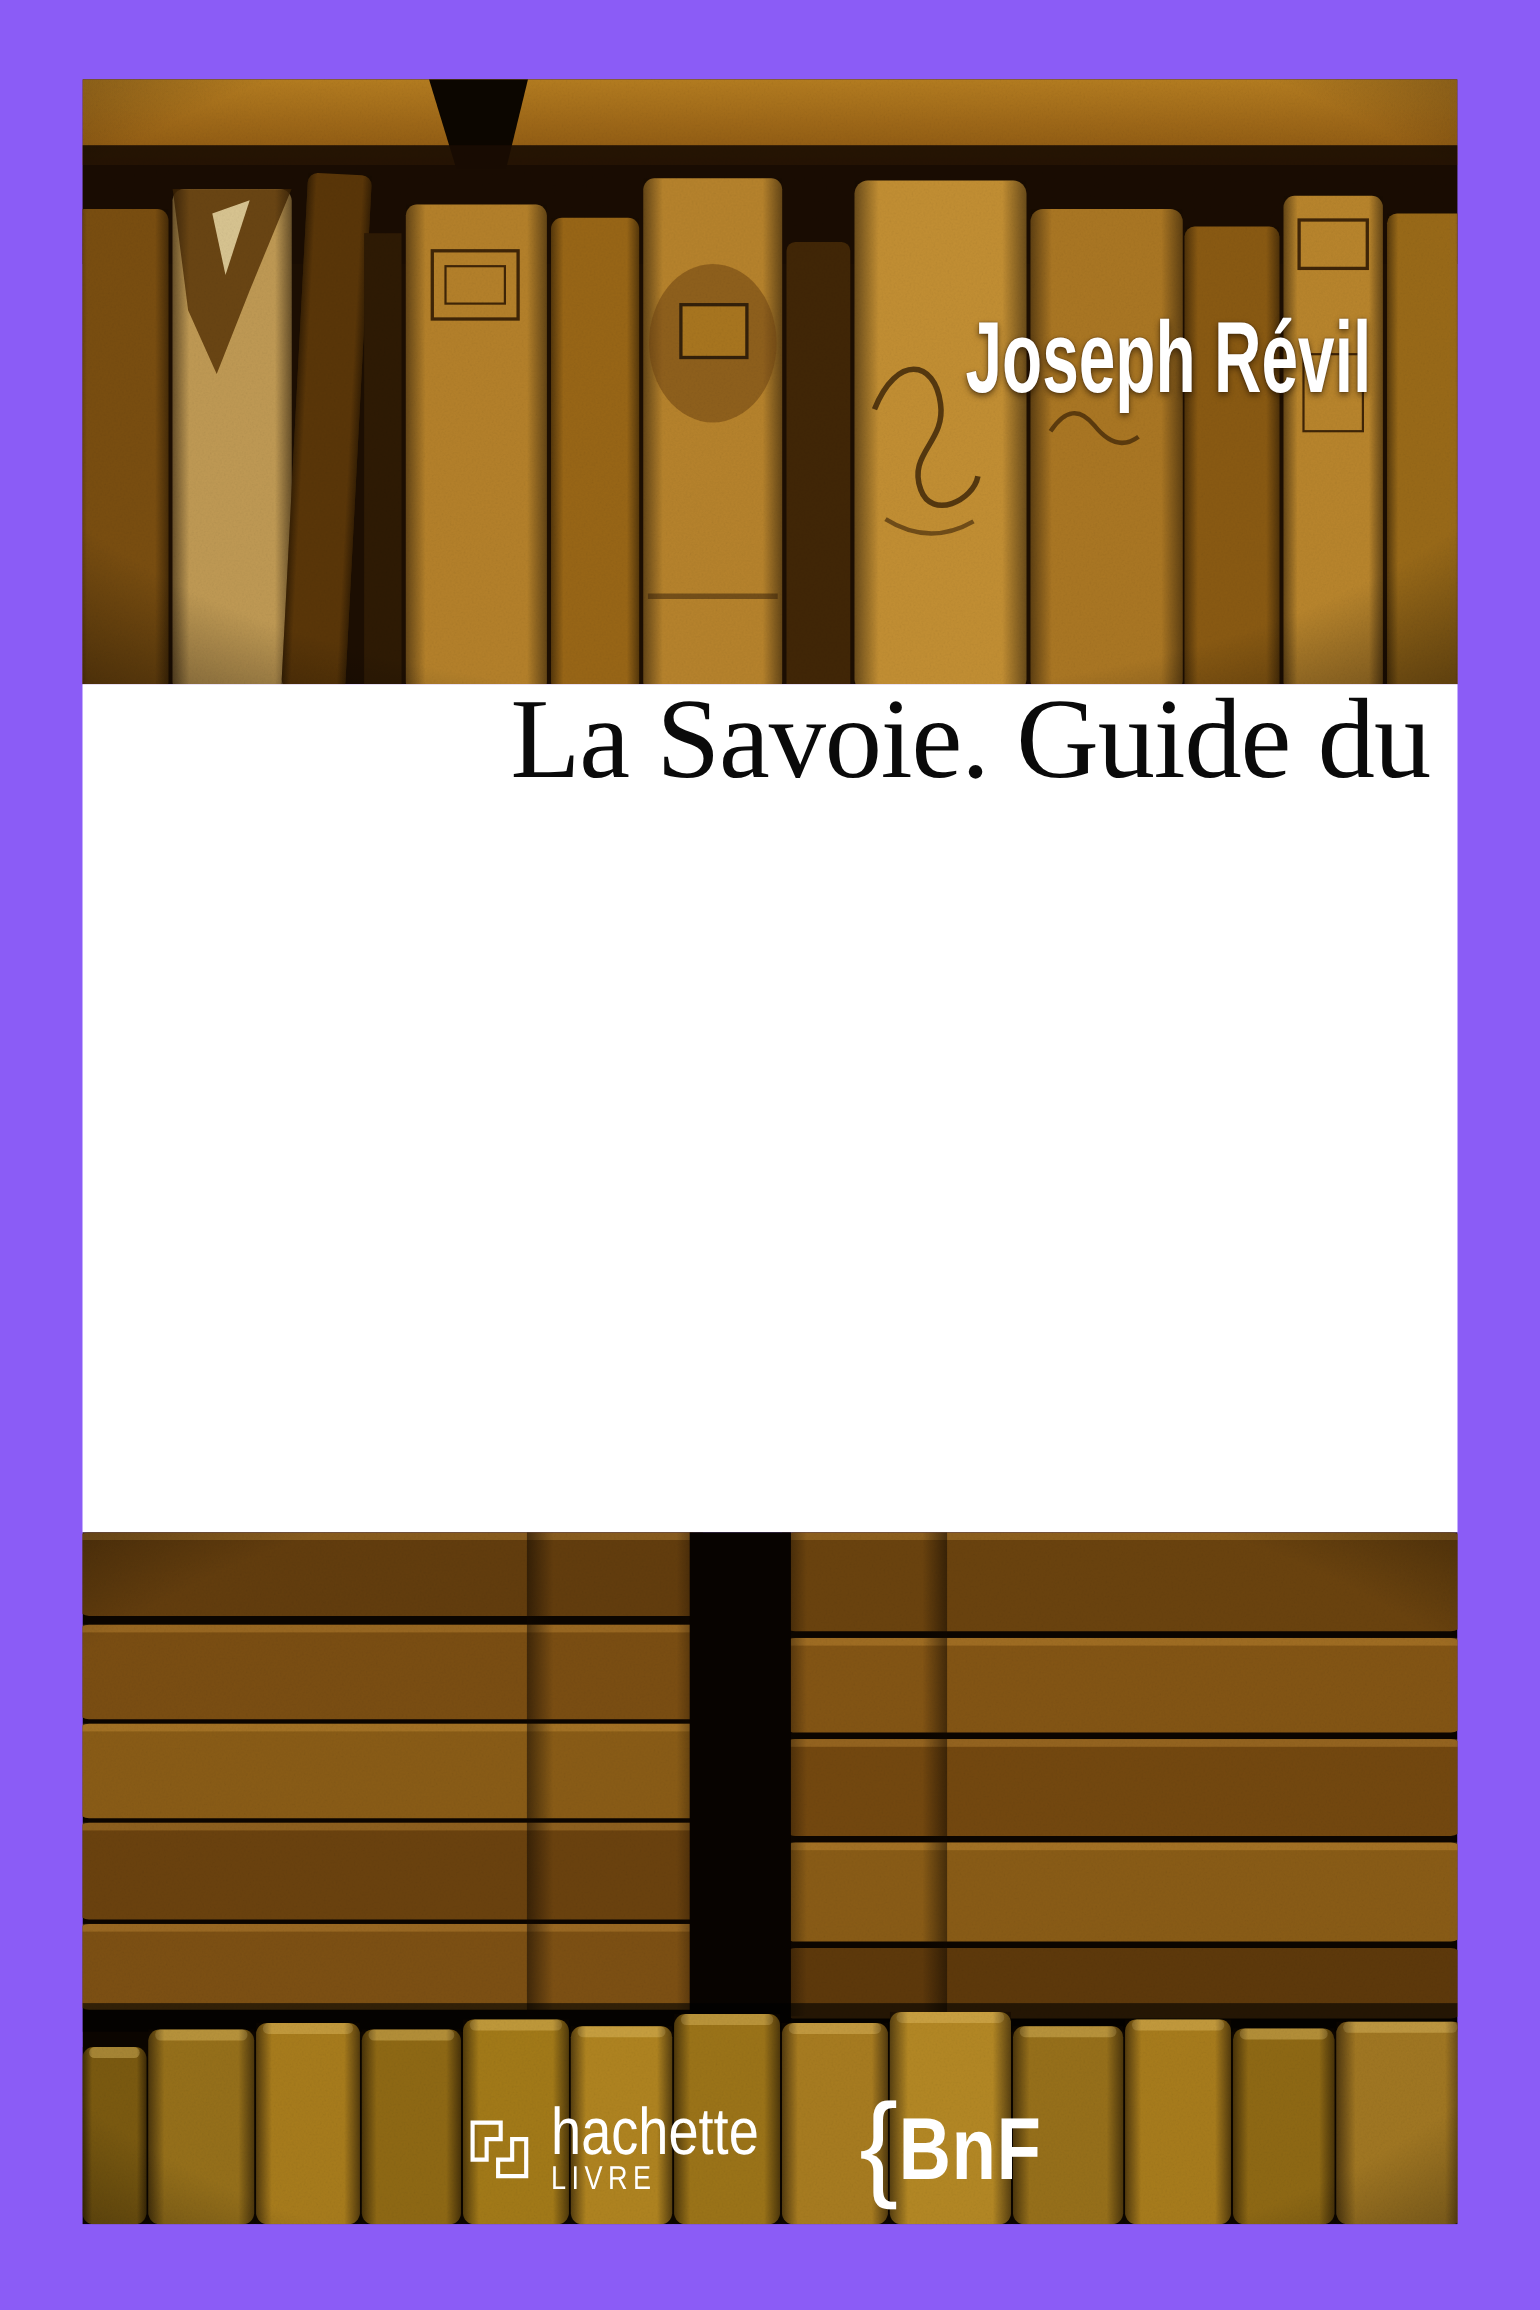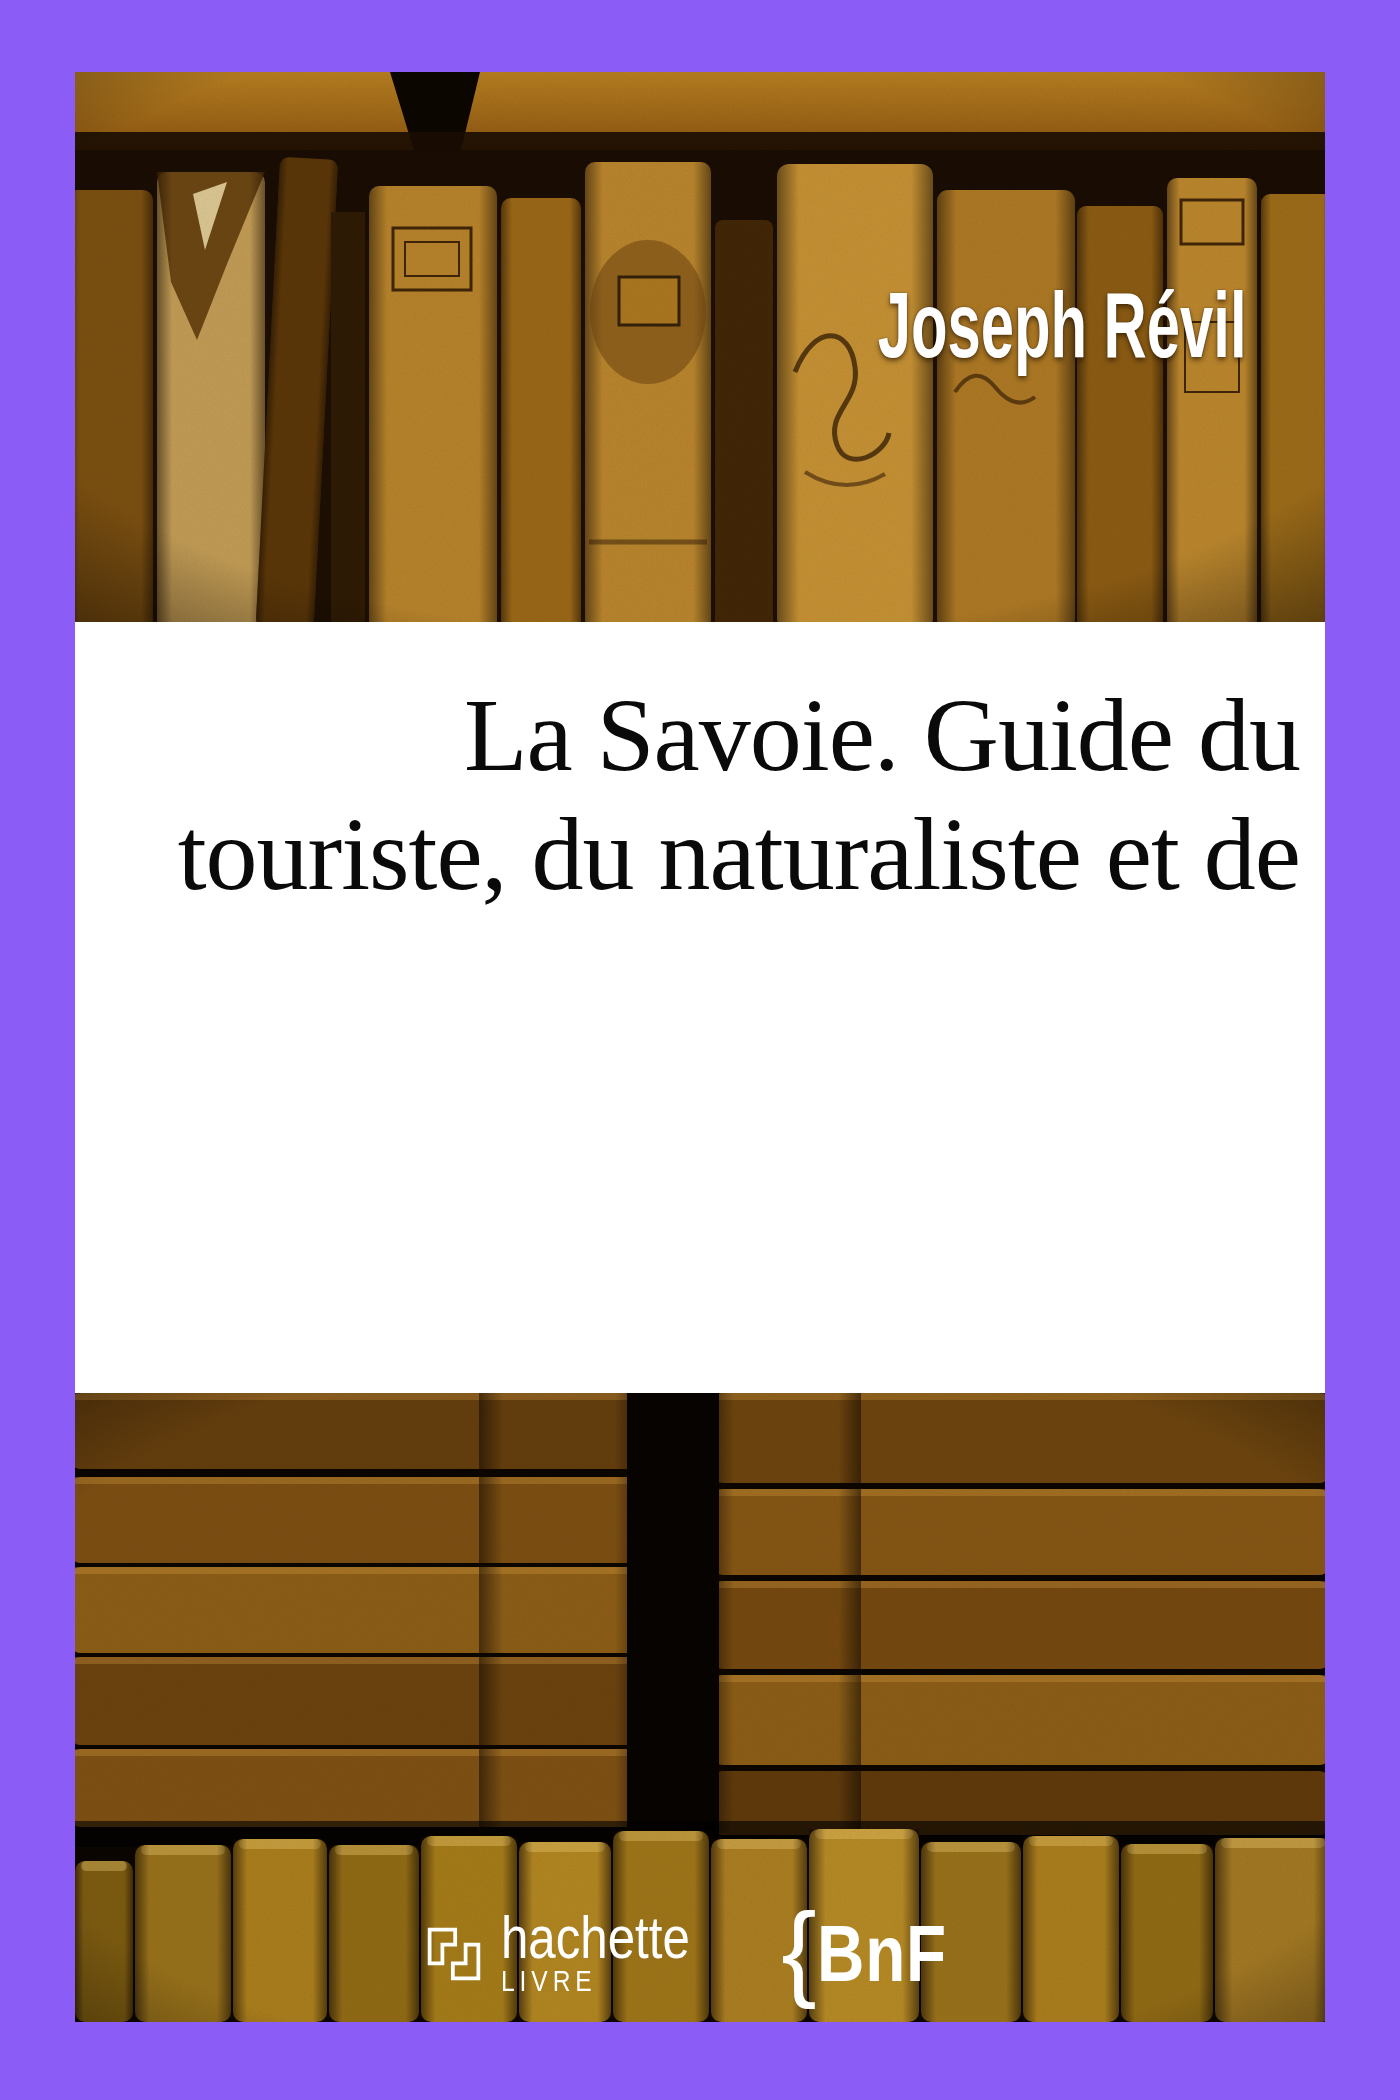--- a/index.html
+++ b/index.html
@@ -12,21 +12,21 @@
 
   .author{
     position:absolute;top:279px;right:153px;
     font-family:"Liberation Sans",sans-serif;font-weight:700;font-size:92px;line-height:1;
     color:#ffffff;white-space:nowrap;
     transform:scaleX(0.65);transform-origin:100% 50%;
     text-shadow:0 3px 7px rgba(35,18,0,.6),0 0 2px rgba(35,18,0,.55);
   }
 
   .title{
-    position:absolute;top:675px;right:100px;text-align:right;
+    position:absolute;top:612px;right:100px;text-align:right;
     font-family:"Liberation Serif",serif;font-size:104px;line-height:119px;
     letter-spacing:-1px;color:#0a0a0a;white-space:nowrap;margin-left:12px;
   }
 
   .logos{
     position:absolute;left:75px;top:1908px;width:1250px;height:92px;
     display:flex;justify-content:center;align-items:center;gap:50px;color:#fff;
   }
   .hachette{display:flex;align-items:center;gap:18px;}
   .hachette-icon{width:58px;height:62px;flex:0 0 auto;}
@@ -113,21 +113,20 @@
 
     <rect x="0" y="0" width="1250" height="550" fill="url(#vigT)"></rect>
     <rect x="0" y="0" width="1250" height="550" filter="url(#grainT)" opacity="0.16" style="mix-blend-mode:multiply"></rect>
   </svg>
 
   <div class="author">Joseph Révil</div>
 
   <div class="white-band"></div>
   <div class="title">
     <div>La Savoie. Guide du</div>
-    <div>touriste, du naturaliste et de</div>
   </div>
 
   <svg class="photo-bottom" viewBox="0 0 1250 629" preserveAspectRatio="none" aria-hidden="true">
     <defs>
       <linearGradient id="eg2" x1="0" y1="0" x2="1" y2="0">
         <stop offset="0" stop-color="rgba(15,7,0,0.55)"></stop>
         <stop offset="0.15" stop-color="rgba(15,7,0,0)"></stop>
         <stop offset="0.85" stop-color="rgba(15,7,0,0)"></stop>
         <stop offset="1" stop-color="rgba(15,7,0,0.55)"></stop>
       </linearGradient>

